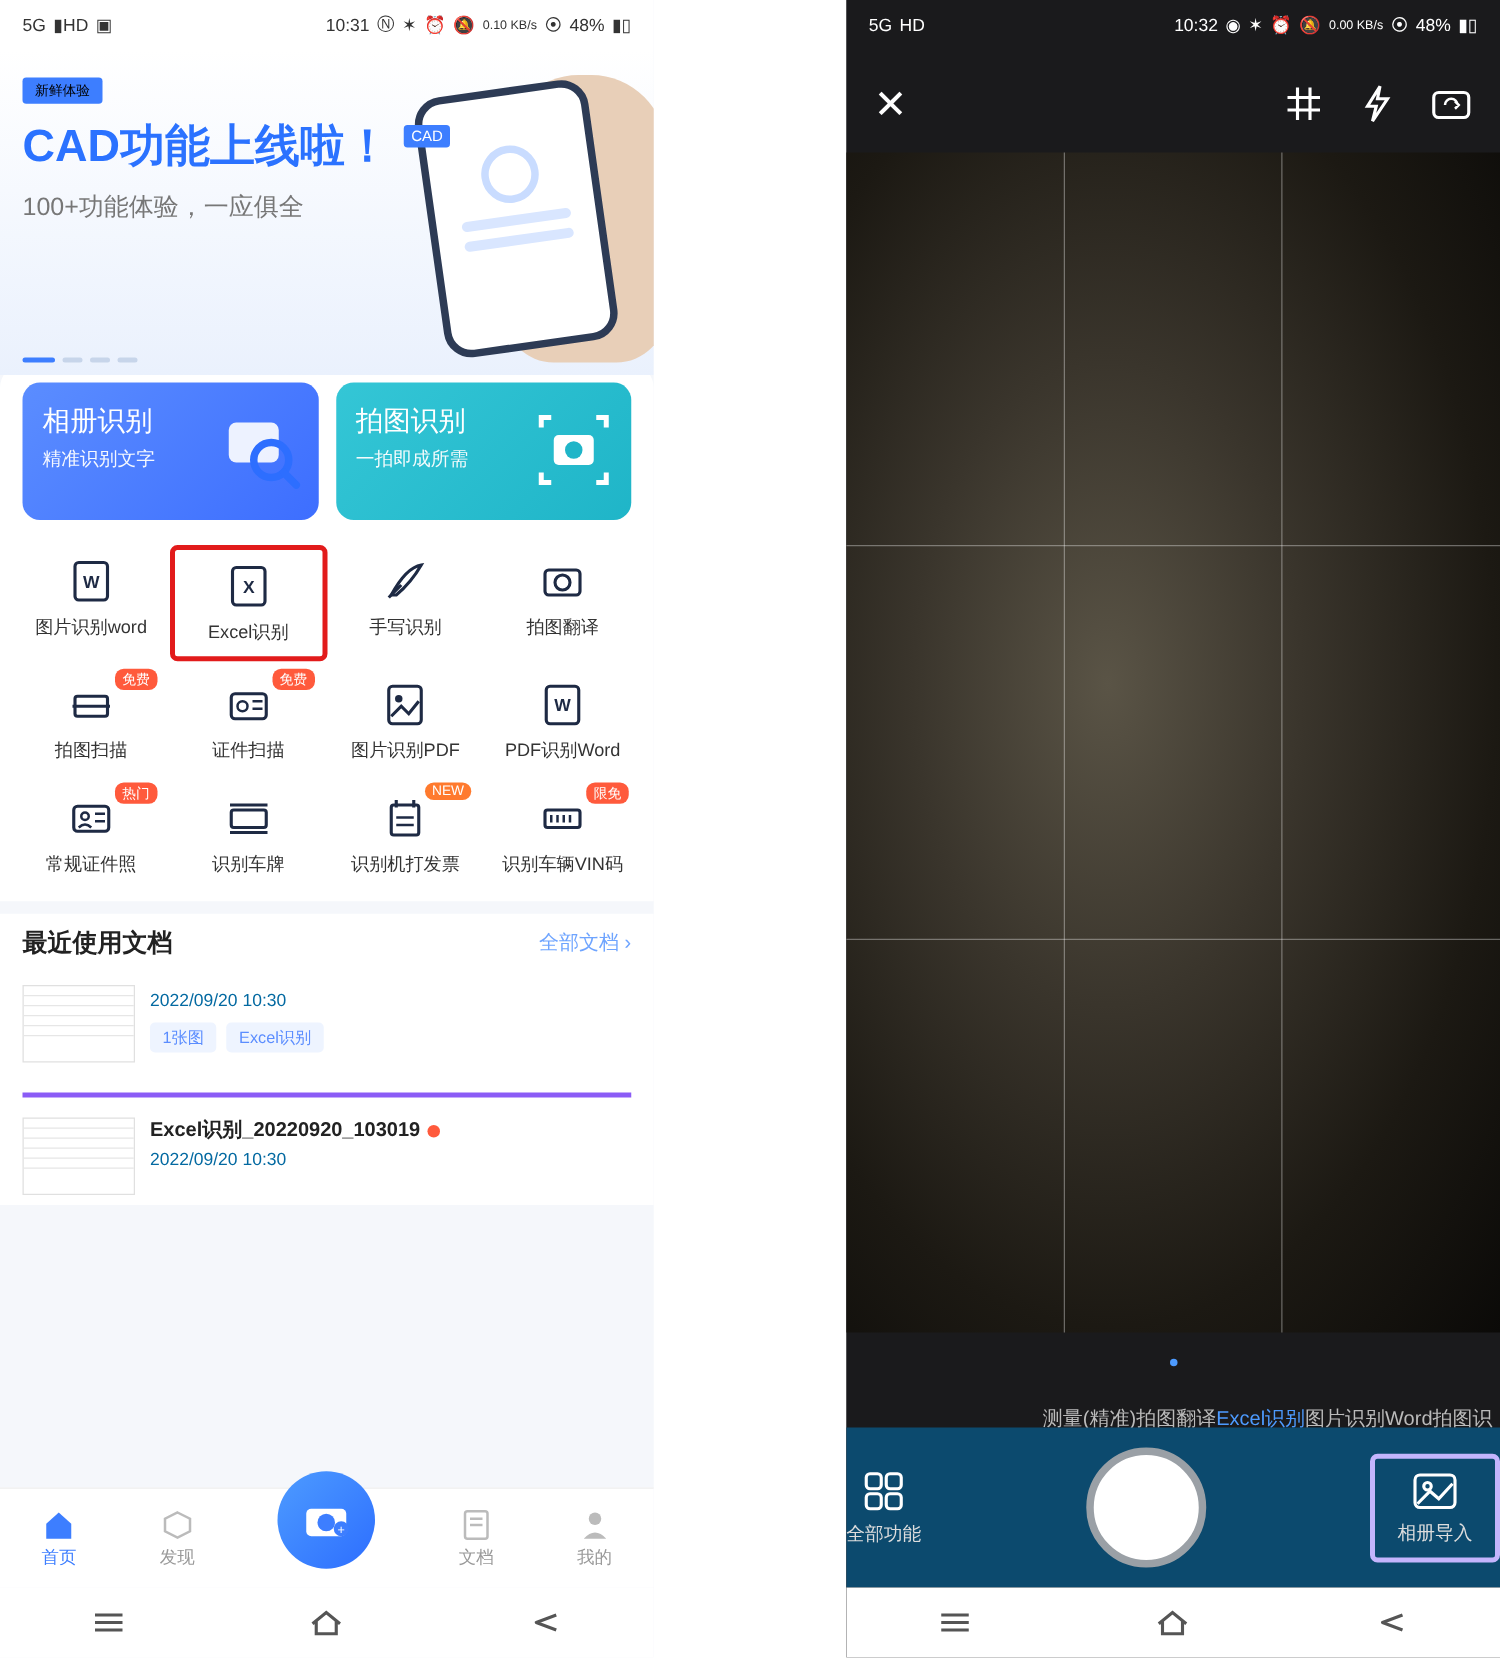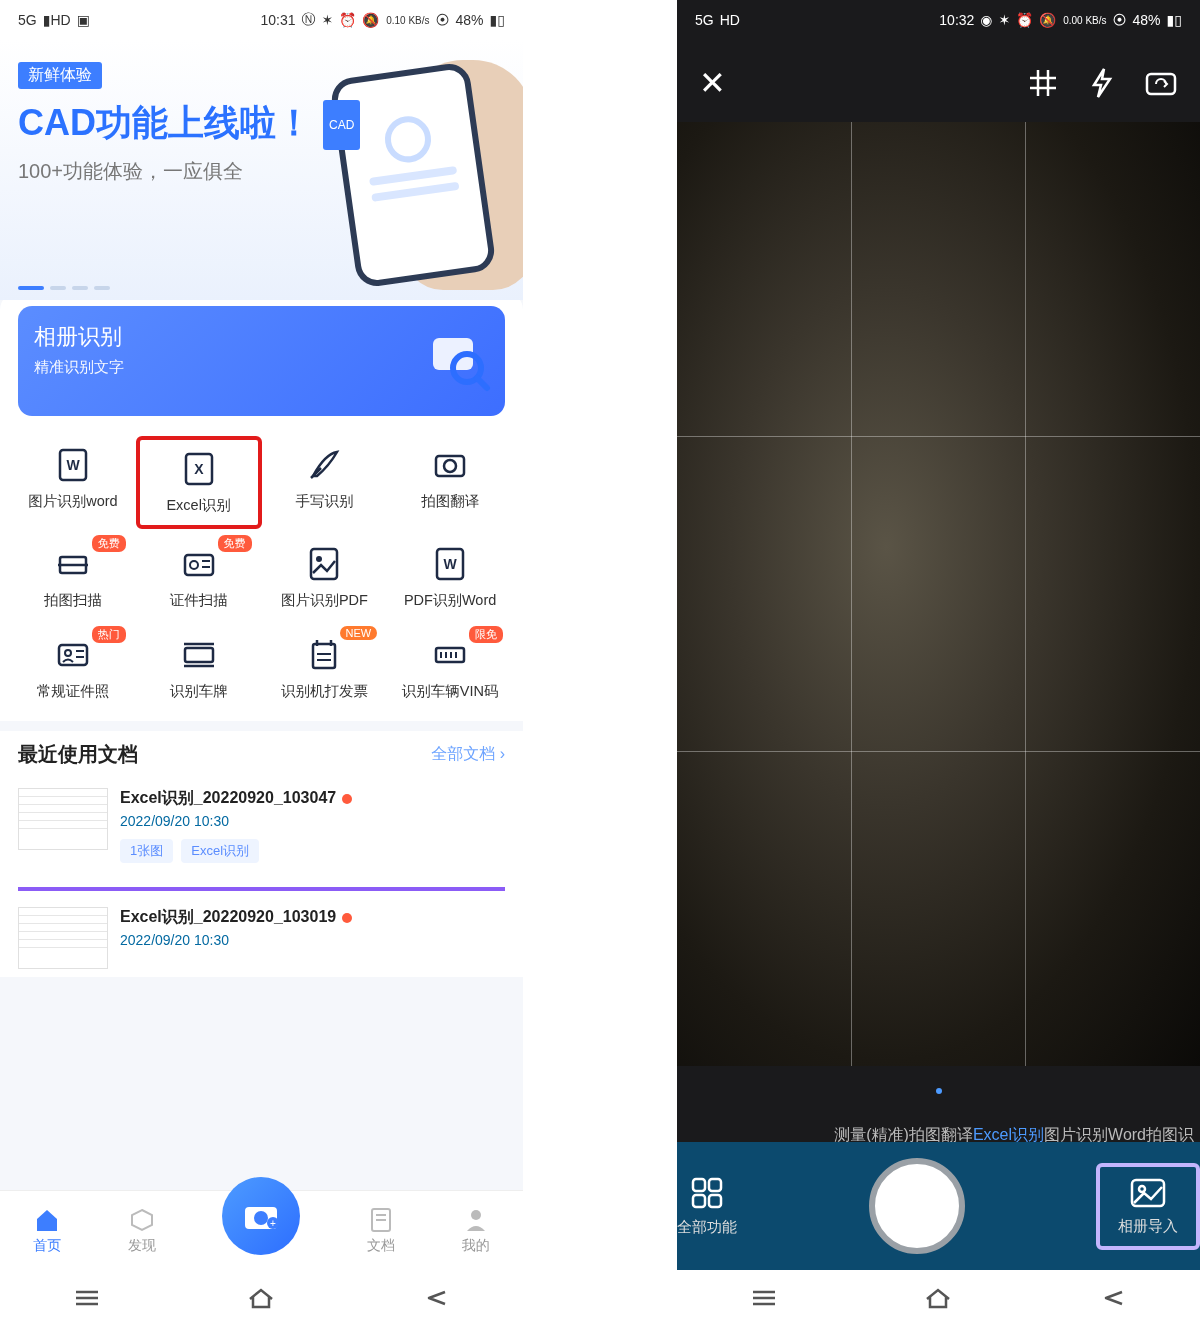--- a/index.html
+++ b/index.html
@@ -10,29 +10,29 @@
 .gap{width:154px;height:1326px;background:#fff}
 
 
 .status{height:40px;display:flex;justify-content:space-between;align-items:center;padding:0 18px;font-size:14px;font-weight:500}
 .status-l,.status-r{display:flex;align-items:center;gap:6px}
 .phone-left .status{color:#333;background:#fff}
 .phone-right .status{color:#fff}
 
 
 .hero{height:260px;background:linear-gradient(180deg,#ffffff 0%,#eaf1fd 100%);position:relative;padding:18px}
-.badge-fresh{display:inline-block;background:#3d7eff;color:#ffffff;font-size:16px;padding:3px 10px;border-radius:3px;margin-top:4px}
+.badge-fresh{display:inline-block;background:#3d7eff;color:#000000;font-size:11px;padding:3px 10px;border-radius:3px;margin-top:4px}
 .hero-title{color:#2b72ff;font-size:36px;font-weight:700;margin-top:10px}
 .hero-sub{color:#777;font-size:20px;margin-top:10px}
 .hero-phone{position:absolute;right:10px;top:20px;width:190px;height:230px}
 .hero-phone .hand{position:absolute;right:-20px;top:0;width:130px;height:230px;background:#e8cfb8;border-radius:60px 60px 40px 40px}
 .hero-phone .device{position:absolute;left:20px;top:10px;width:140px;height:210px;background:#fff;border:6px solid #2d3b55;border-radius:22px;transform:rotate(-8deg)}
 .hero-phone .device .lens{width:46px;height:46px;border:6px solid #c9dcff;border-radius:50%;margin:40px auto 10px}
 .hero-phone .device .line1,.hero-phone .device .line2{height:8px;background:#d9e6ff;margin:8px 20px;border-radius:4px}
-.hero-phone .cad-tag{position:absolute;left:0;top:40px;background:#3d7eff;color:#fff;font-size:12px;padding:18px 6px;border-radius:3px}
+.hero-phone .cad-tag{position:absolute;left:0;top:40px;background:#3d7eff;color:#fff;font-size:12px;padding:2px 6px;border-radius:3px}
 .dots{position:absolute;bottom:10px;left:18px;display:flex;gap:6px}
 .dots span{width:16px;height:4px;background:#c7d5ea;border-radius:2px}
 .dots span.on{background:#3d7eff;width:26px}
 
 
 .twocards{display:flex;gap:14px;padding:14px 18px 0;background:#fff;border-radius:18px 18px 0 0;margin-top:-8px}
 .bigcard{flex:1;border-radius:14px;padding:16px;color:#fff;position:relative;height:110px}
 .bc-blue{background:linear-gradient(135deg,#5b8dff,#3d6eff)}
 .bc-teal{background:linear-gradient(135deg,#34c6d6,#1fb5c8)}
 .bc-title{font-size:22px;font-weight:400}
@@ -144,20 +144,29 @@
   <div class="twocards">
     <div class="bigcard bc-blue">
       <div class="bc-title">相册识别</div>
       <div class="bc-sub">精准识别文字</div>
       <svg class="bc-ico" viewBox="0 0 64 64">
           <rect x="6" y="10" width="40" height="32" rx="6" fill="#fff" opacity=".9"></rect>
           <circle cx="40" cy="40" r="14" fill="none" stroke="#2d6eff" stroke-width="6"></circle>
           <line x1="50" y1="50" x2="60" y2="60" stroke="#2d6eff" stroke-width="6" stroke-linecap="round"></line>
         </svg>
     </div>
+    <div class="bigcard bc-teal">
+      <div class="bc-title">拍图识别</div>
+      <div class="bc-sub">一拍即成所需</div>
+      <svg class="bc-ico" viewBox="0 0 64 64">
+          <path d="M6 14v-8h8M50 6h8v8M58 50v8h-8M14 58h-8v-8" stroke="#fff" stroke-width="4" fill="none"></path>
+          <rect x="16" y="20" width="32" height="24" rx="4" fill="#fff"></rect>
+          <circle cx="32" cy="32" r="7" fill="#1fb5c8"></circle>
+        </svg>
+    </div>
   </div>
 
   <div class="grid">
     <div class="fcell">
       <div class="ic">
           <svg width="34" height="34">
             <rect x="4" y="2" width="26" height="30" rx="3" fill="none" stroke="#1e2a44" stroke-width="2.5"></rect>
             <text x="17" y="22" text-anchor="middle" font-size="14" font-weight="700" fill="#1e2a44">W</text>
           </svg>
         </div>
@@ -289,24 +298,20 @@
     </div>
     <div class="doc">
       <div class="thumb">
           <div class="row"></div>
           <div class="row"></div>
           <div class="row"></div>
           <div class="row"></div>
           <div class="row"></div>
         </div>
       <div class="doc-meta">
-        <div class="doc-name">
-            <span>Excel识别_20220920_103047</span>
-            <span class="dotr"></span>
-          </div>
         <div class="doc-time">2022/09/20 10:30</div>
         <div class="pills">
           <span class="pill">1张图</span>
           <span class="pill">Excel识别</span>
         </div>
       </div>
     </div>
     <div class="doc" style="border-top:4px solid #8b5cf6;margin-top:16px;padding-top:16px">
       <div class="thumb">
           <div class="row"></div>

